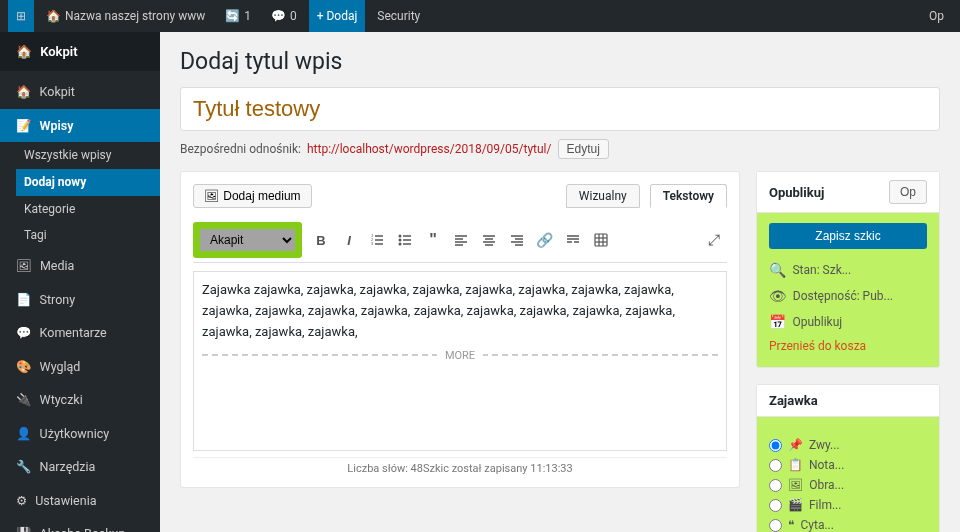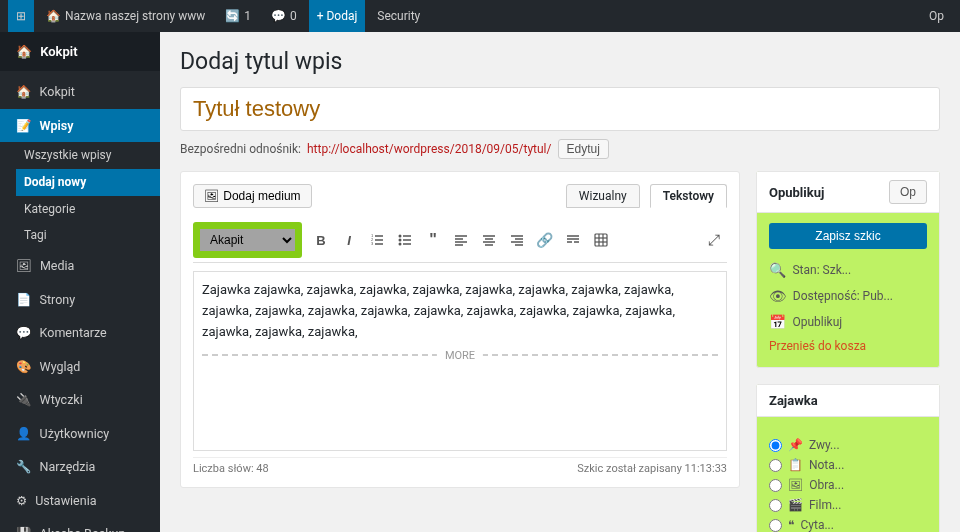--- a/index.html
+++ b/index.html
@@ -209,21 +209,21 @@
       font-size: 11px;
       color: #999;
     }
     .editor-footer {
       font-size: 11px;
       color: #777;
       margin-top: 6px;
       padding-top: 4px;
       border-top: 1px solid #eee;
       display: flex;
-      justify-content: space-between;
+      justify-content: center;
     }
 
     
     .right-col {
       width: 200px;
       flex-shrink: 0;
       padding: 0 0 0 16px;
       overflow-y: auto;
     }
 

